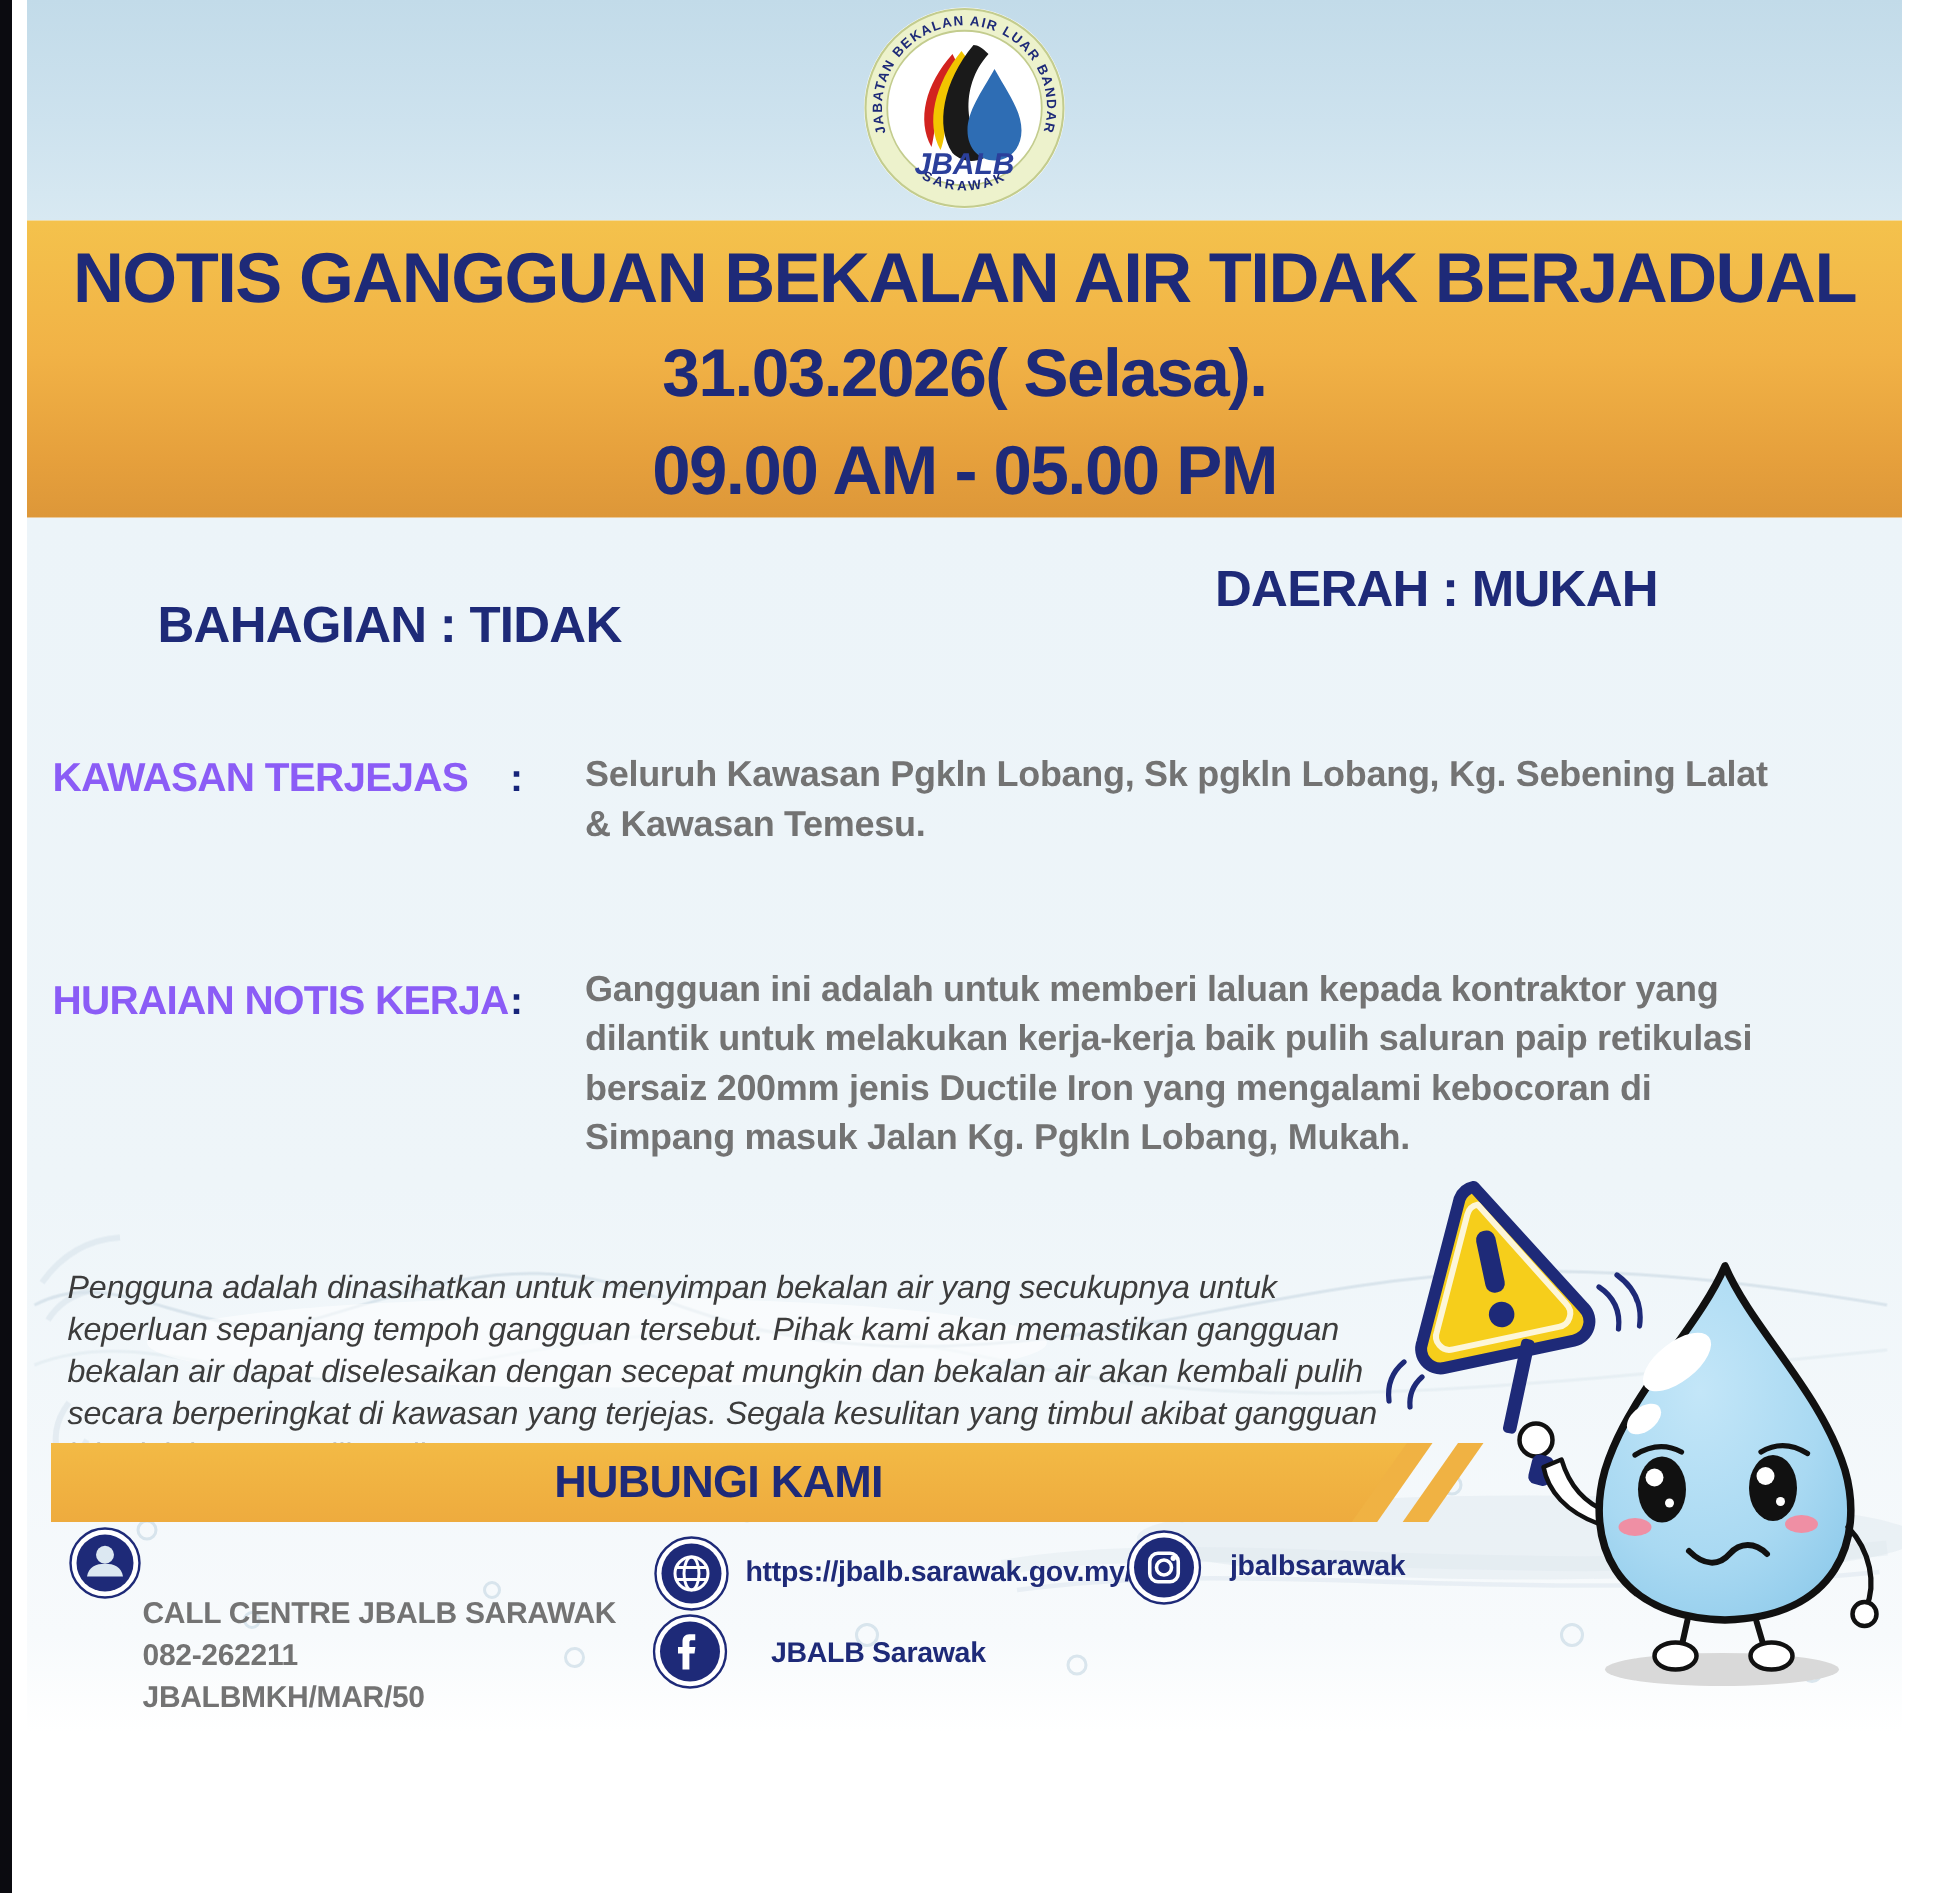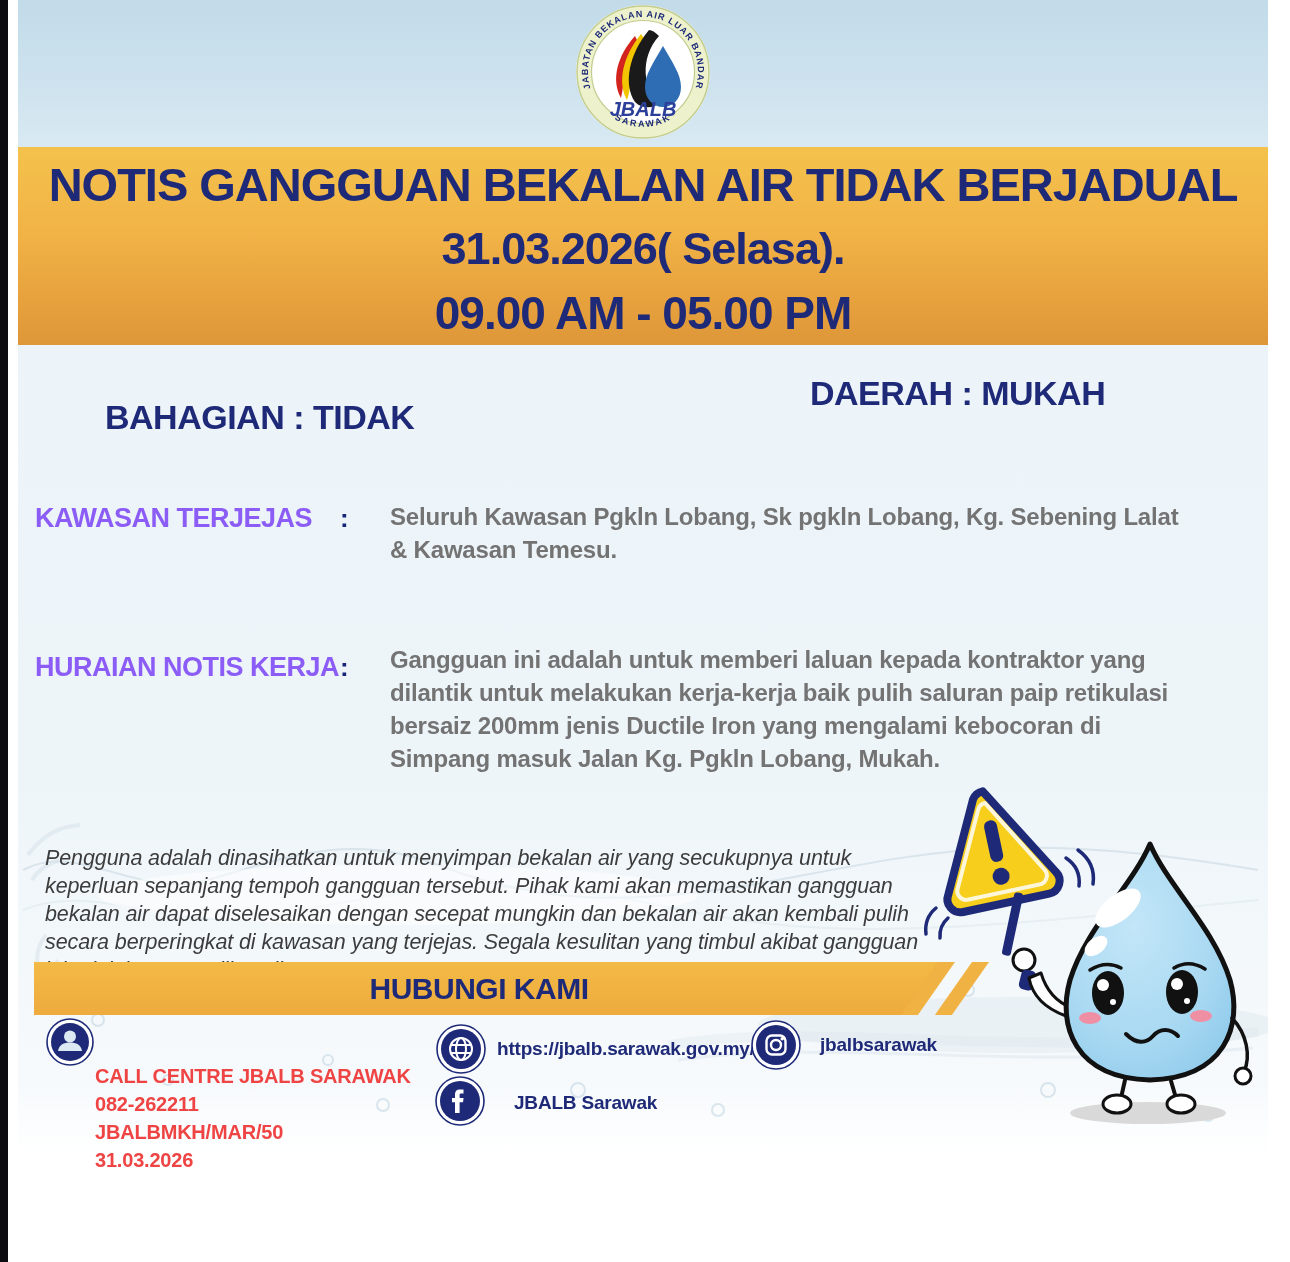--- a/index.html
+++ b/index.html
@@ -28,21 +28,21 @@
             color:#3c3c3c;line-height:1.3;letter-spacing:-0.1px;}
   .hubungi-banner{position:absolute;left:0;top:962px;width:910px;height:53px;
                   background:linear-gradient(180deg,#f3ba45 0%,#eeab3e 100%);
                   clip-path:polygon(0 0,907px 0,869px 53px,0 53px);
                   display:flex;align-items:center;justify-content:center;margin-left:16px;}
   .hubungi-banner span{display:block;transform:translateX(-10px);font-size:30px;font-weight:bold;color:#1e2a78;letter-spacing:-0.5px;}
   .stripe{position:absolute;top:962px;height:53px;background:#f0b243;transform:skewX(-35deg);transform-origin:top left;}
   .stripe1{left:920px;width:17px;}
   .stripe2{left:954px;width:17px;}
   .contact-text{position:absolute;font-size:19px;font-weight:bold;color:#1e2a78;letter-spacing:-0.2px;white-space:nowrap;}
-  .call-block{position:absolute;left:77px;top:1062px;font-size:20px;font-weight:bold;color:#ef4444;
+  .call-block{position:absolute;left:77px;top:1062px;font-size:20px;font-weight:bold;color:#737373;
               line-height:28px;letter-spacing:-0.2px;white-space:nowrap;}
   .icon{position:absolute;}
   svg{display:block;}
 </style>
 </head>
 <body>
 
 <div class="page">
   <div class="left-strip"></div>
 
@@ -134,21 +134,20 @@
         <circle cx="24" cy="24" r="23" fill="#ffffff" stroke="#1e2a78" stroke-width="1.6"></circle>
         <circle cx="24" cy="24" r="19" fill="#1e2a78"></circle>
         <circle cx="24" cy="18.5" r="6" fill="#dce8f2"></circle>
         <path d="M12 33 C13 26.5 18 24.5 24 24.5 C30 24.5 35 26.5 36 33 Z" fill="#dce8f2"></path>
       </svg>
     </div>
     <div class="call-block">
       <div>CALL CENTRE JBALB SARAWAK</div>
       <div>082-262211</div>
       <div>JBALBMKH/MAR/50</div>
-      <div>31.03.2026</div>
     </div>
 
     <div class="icon" style="left:418px;top:1024px;">
       <svg width="50" height="50" viewBox="0 0 50 50">
         <circle cx="25" cy="25" r="24" fill="#ffffff" stroke="#1e2a78" stroke-width="1.6"></circle>
         <circle cx="25" cy="25" r="20" fill="#1e2a78"></circle>
         <g stroke="#ffffff" stroke-width="2" fill="none">
           <circle cx="25" cy="25" r="11"></circle>
           <ellipse cx="25" cy="25" rx="5" ry="11"></ellipse>
           <line x1="14" y1="21" x2="36" y2="21"></line>

